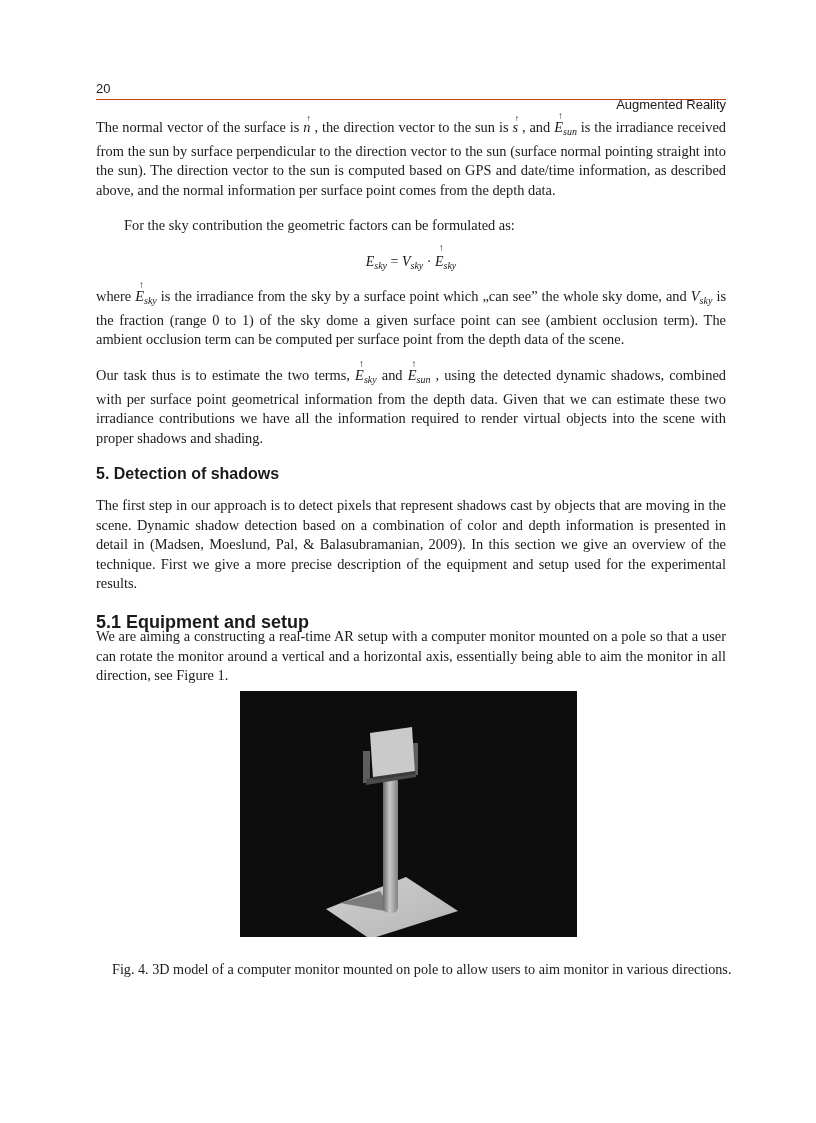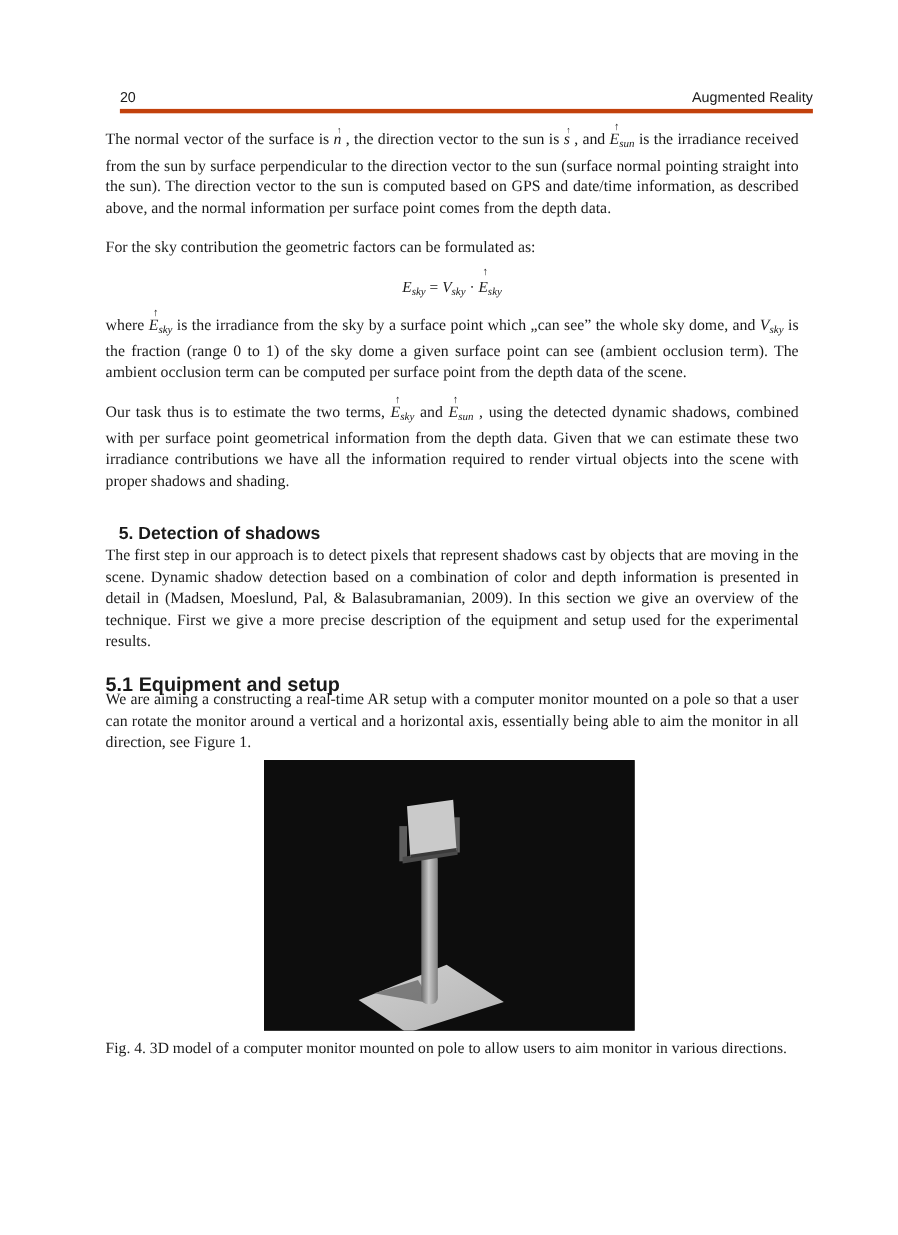--- a/index.html
+++ b/index.html
@@ -1,59 +1,59 @@
 <!DOCTYPE html>
 <html><head>
   <meta charset="utf-8">
   <style>
     html, body { margin: 0; padding: 0; background: #ffffff; }
     body { width: 816px; height: 1123px; position: relative; overflow: hidden; color: #1a1a1a; }
     .page { position: absolute; left: 96px; top: 0; width: 630px; }
 
     .running-head { position: absolute; top: 81px; left: 0; width: 630px; height: 18px;
-      border-bottom: 4px solid #c2410c; font-family: "Liberation Sans", sans-serif; font-size: 13px; margin-left: 13px; }
+      border-bottom: 1px solid #c2410c; font-family: "Liberation Sans", sans-serif; font-size: 13px; }
     .running-head .num { position: absolute; left: 0; top: 0; }
-    .running-head .title { position: absolute; right: 0; top: 0; text-align: right; }
+    .running-head .title { position: absolute; right: 0; top: 16px; text-align: right; }
 
     .body-text { font-family: "Liberation Serif", serif; font-size: 14.4px; line-height: 19.6px;
       text-align: justify; margin: 0; }
     .blk { position: absolute; left: 0; width: 630px; }
 
     .math { font-style: italic; font-family: "Liberation Serif", serif; }
     .sub { font-size: 10px; vertical-align: -3px; }
     .vec { position: relative; display: inline-block; }
     .vec .arr { position: absolute; left: 50%; top: -12px; font-size: 10px; font-style: normal; transform: translateX(-10%); }
     .eq { position: absolute; left: 0; width: 630px; text-align: center; top: 254px; font-size: 14px; }
 
-    h2.sec { position: absolute; left: 0; top: 465px; margin: 12px; font-family: "Liberation Sans", sans-serif;
+    h2.sec { position: absolute; left: 0; top: 465px; margin: 0; font-family: "Liberation Sans", sans-serif;
       font-weight: bold; font-size: 16px; }
     h3.subsec { position: absolute; left: 0; top: 612px; margin: 0; font-family: "Liberation Sans", sans-serif;
       font-weight: bold; font-size: 18px; }
 
     .figure { position: absolute; left: 144px; top: 691px; width: 337px; height: 246px;
       background: #0d0d0d; overflow: hidden; }
     .figure svg { display: block; }
     .caption { position: absolute; left: 0; top: 944px; width: 630px; font-family: "Liberation Serif", serif;
-      font-size: 14.2px; line-height: 19.6px; margin: 0; }
+      font-size: 14.2px; line-height: 19.6px; margin: 16px; }
   </style>
 </head>
 <body>
 
 <div class="page">
 
   <div class="running-head">
     <span class="num">20</span>
     <span class="title">Augmented Reality</span>
   </div>
 
   <p class="body-text blk" style="top:118px;">
     <span>The normal vector of the surface is </span><span class="math vec"><span>n</span><span class="arr" style="top:-9px;font-size:8px;">↑</span></span><span> , the direction vector to the sun is </span><span class="math vec"><span>s</span><span class="arr" style="top:-9px;font-size:8px;">↑</span></span><span> , and </span><span class="math vec"><span>E</span><span class="arr">↑</span></span><span class="math sub">sun</span><span>  is the irradiance received from the sun by surface perpendicular to the direction vector to the sun (surface normal pointing straight into the sun). The direction vector to the sun is computed based on GPS and date/time information, as described above, and the normal information per surface point comes from the depth data.</span>
   </p>
 
-  <p class="body-text blk" style="top:216px;">For the sky contribution the geometric factors can be formulated as:</p>
+  <p class="body-text blk" style="top:216px;margin-left:28px;">For the sky contribution the geometric factors can be formulated as:</p>
 
   <div class="eq">
     <span class="math">E</span><span class="math sub">sky</span><span> = </span><span class="math">V</span><span class="math sub">sky</span><span> · </span><span class="math vec"><span>E</span><span class="arr">↑</span></span><span class="math sub">sky</span>
   </div>
 
   <p class="body-text blk" style="top:287px;">
     <span>where </span><span class="math vec"><span>E</span><span class="arr">↑</span></span><span class="math sub">sky</span><span>  is the irradiance from the sky by a surface point which „can see” the whole sky dome, and </span><span class="math">V</span><span class="math sub">sky</span><span> is the fraction (range 0 to 1) of the sky dome a given surface point can see (ambient occlusion term). The ambient occlusion term can be computed per surface point from the depth data of the scene.</span>
   </p>
 
   <p class="body-text blk" style="top:366px;">

